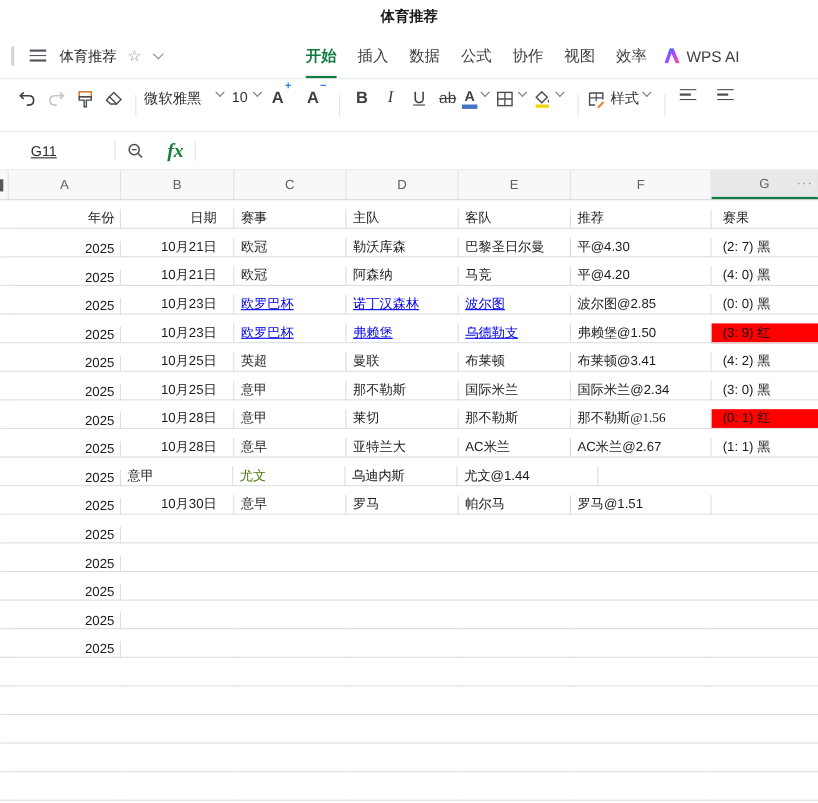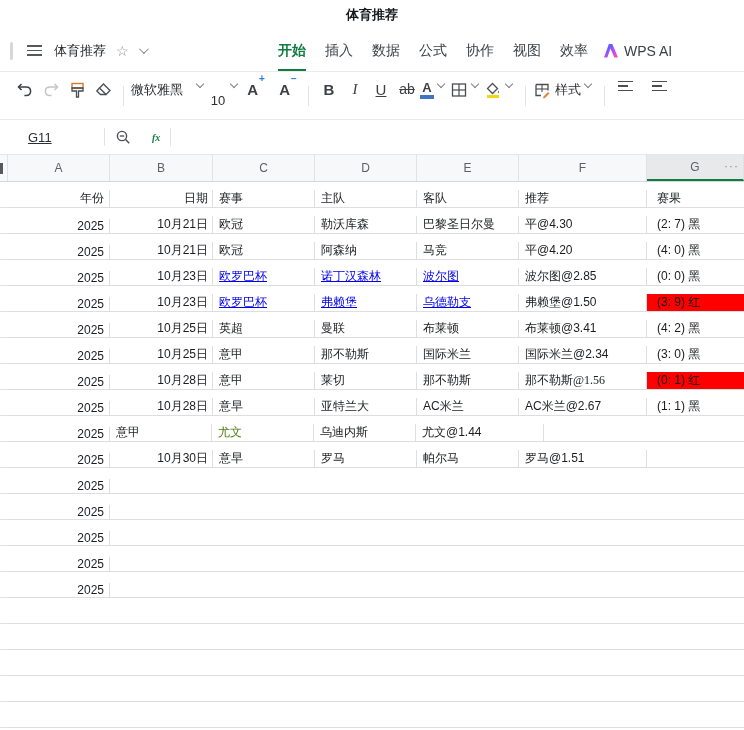--- a/index.html
+++ b/index.html
@@ -37,41 +37,41 @@
 
   
   .toolbar{ height:48px; border-bottom:1px solid #e9eaec; display:flex;
     align-items:center; padding:0 12px; }
   .tbtn{ display:flex; justify-content:center; height:30px;
     min-width:26px; border-radius:4px; cursor:pointer; color:#3c3f43; }
   .tb-sep{ width:1px; height:20px; background:#e2e3e5; margin:0 7px; }
   .tb-chev{ width:6px; height:6px; border-right:1.3px solid #7b7e82;
     border-bottom:1.3px solid #7b7e82; transform:rotate(45deg); margin:0 6px 2px 4px;}
   .fontname{ font-size:13px; color:#2c2e31; min-width:62px; }
-  .fontsize{ font-size:13px; color:#2c2e31; min-width:18px; text-align:center;margin-top:12px;}
+  .fontsize{ font-size:13px; color:#2c2e31; min-width:18px; text-align:center;}
   .tb-txt{ font-size:15px; }
   .bold{ font-weight:700; }
   .italic{ font-style:italic; font-family:"Liberation Serif",serif; }
   .uline{ text-decoration:underline; }
   .strike{ text-decoration:line-through; font-size:14px;}
   .a-color{ display:flex; flex-direction:column; align-items:center; line-height:1;}
   .a-color b{ font-size:13px; font-weight:600;}
   .a-color i{ width:14px; height:3.5px; background:#4472C4; margin-top:1.5px;}
   .a-size{ position:relative; font-size:15px; font-weight:600;}
   .style-label{ font-size:13px; color:#2c2e31; margin-left:4px;}
   .align-icon{ width:15px; display:flex; flex-direction:column; gap:3px;}
   .align-icon i{ height:1.6px; background:#4a4d51;}
   .align-icon i:nth-child(2){ width:70%;}
 
   
   .formulabar{ height:35px; display:flex; align-items:center; border-bottom:1px solid #e6e7e9;}
   .namebox{ width:104px; padding-left:28px; font-size:13px; color:#2c2e31;text-decoration:underline; }
   .fb-sep{ width:1px; height:18px; background:#e2e3e5; }
   .fb-icon{ margin:0 10px; display:flex; align-items:center; cursor:pointer;}
-  .fx{ font-size:10px; font-style:italic; font-family:"Liberation Serif",serif;
+  .fx{ font-size:18px; font-style:italic; font-family:"Liberation Serif",serif;
     color:#15803d; font-weight:600; margin:0 10px; cursor:pointer;}
 
   
   .col-headers{ height:27px; display:flex; background:var(--hdrbg);
     border-bottom:1px solid #d6d8da; font-size:12px; color:#5d6166;}
   .rowstrip{ width:8px; background:var(--hdrbg); border-right:1px solid var(--hdrline);
     position:relative; flex-shrink:0;}
   .corner-mark{ position:absolute; left:0; top:8px; width:3px; height:11px; background:#55585c;}
   .colhead{ display:flex; align-items:center; justify-content:center;
     border-right:1px solid var(--hdrline); cursor:pointer; position:relative;}
@@ -79,21 +79,21 @@
   .more-dots{ position:absolute; right:4px; top:4px; color:#8a8d91; font-size:12px;
     letter-spacing:1px; cursor:pointer;}
   .row{ height:26px; display:flex;align-items:flex-end; }
   .rowhead{ width:8px; background:var(--hdrbg); border-right:1px solid var(--hdrline);
     border-bottom:1px solid var(--hdrline); flex-shrink:0;}
   .rowhead.active{ box-shadow:inset -4px 0 0 var(--green);}
   .cell{ border-right:1px solid var(--line); border-bottom:1px solid var(--line);
     font-size:12px; color:#1a1c1f; display:flex; align-items:center; overflow:hidden;
     white-space:nowrap; cursor:cell;}
   .c0{ width:102px; justify-content:flex-end; padding-right:5px;}
-  .c1{ width:103px; justify-content:flex-end; padding-right:4px;}
+  .c1{ width:103px; justify-content:flex-end; padding-right:15px;}
   .c2{ width:102px; padding-left:6px;}
   .c3{ width:102px; padding-left:6px;}
   .c4{ width:102px; padding-left:6px;}
   .c5{ width:128px; padding-left:6px;}
   .c6{ flex:1; padding-left:10px; border-right:none;}
   .cell.link{ color:var(--link); text-decoration:underline;}
   .cell.serif{ font-family:"Liberation Serif","DejaVu Serif",serif;}
   .cell.serifg{ font-family:"Liberation Serif","DejaVu Serif",serif; color:#4d7c0f;}
   .cell.red{ background:var(--red); color:#111;}
   .cell.sel{ box-shadow:inset 0 0 0 2px var(--green);}

